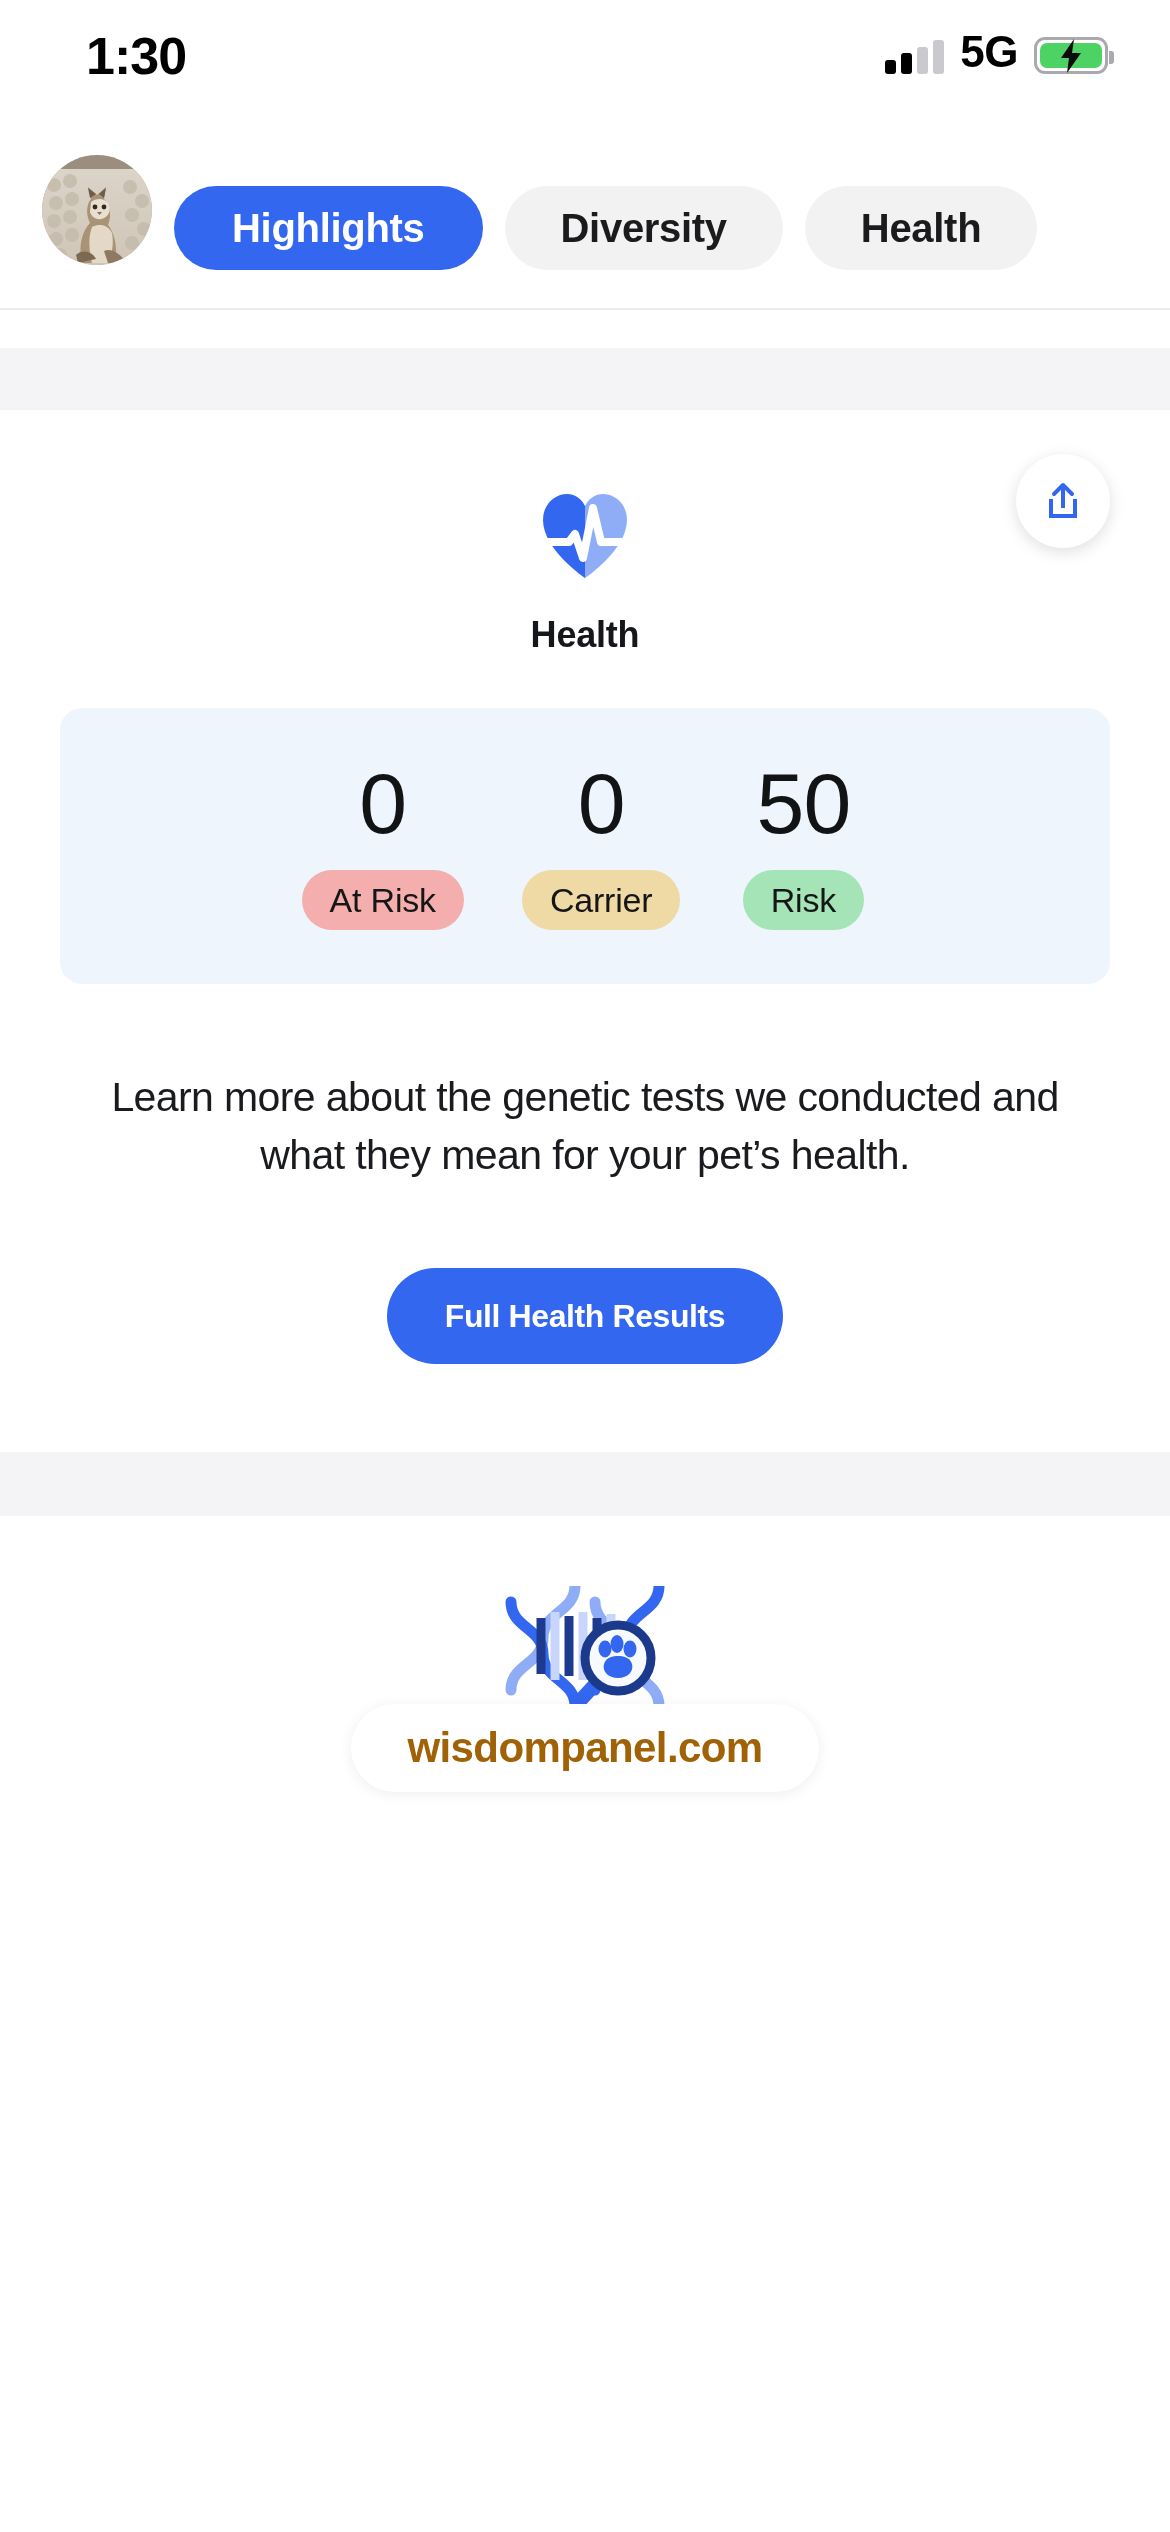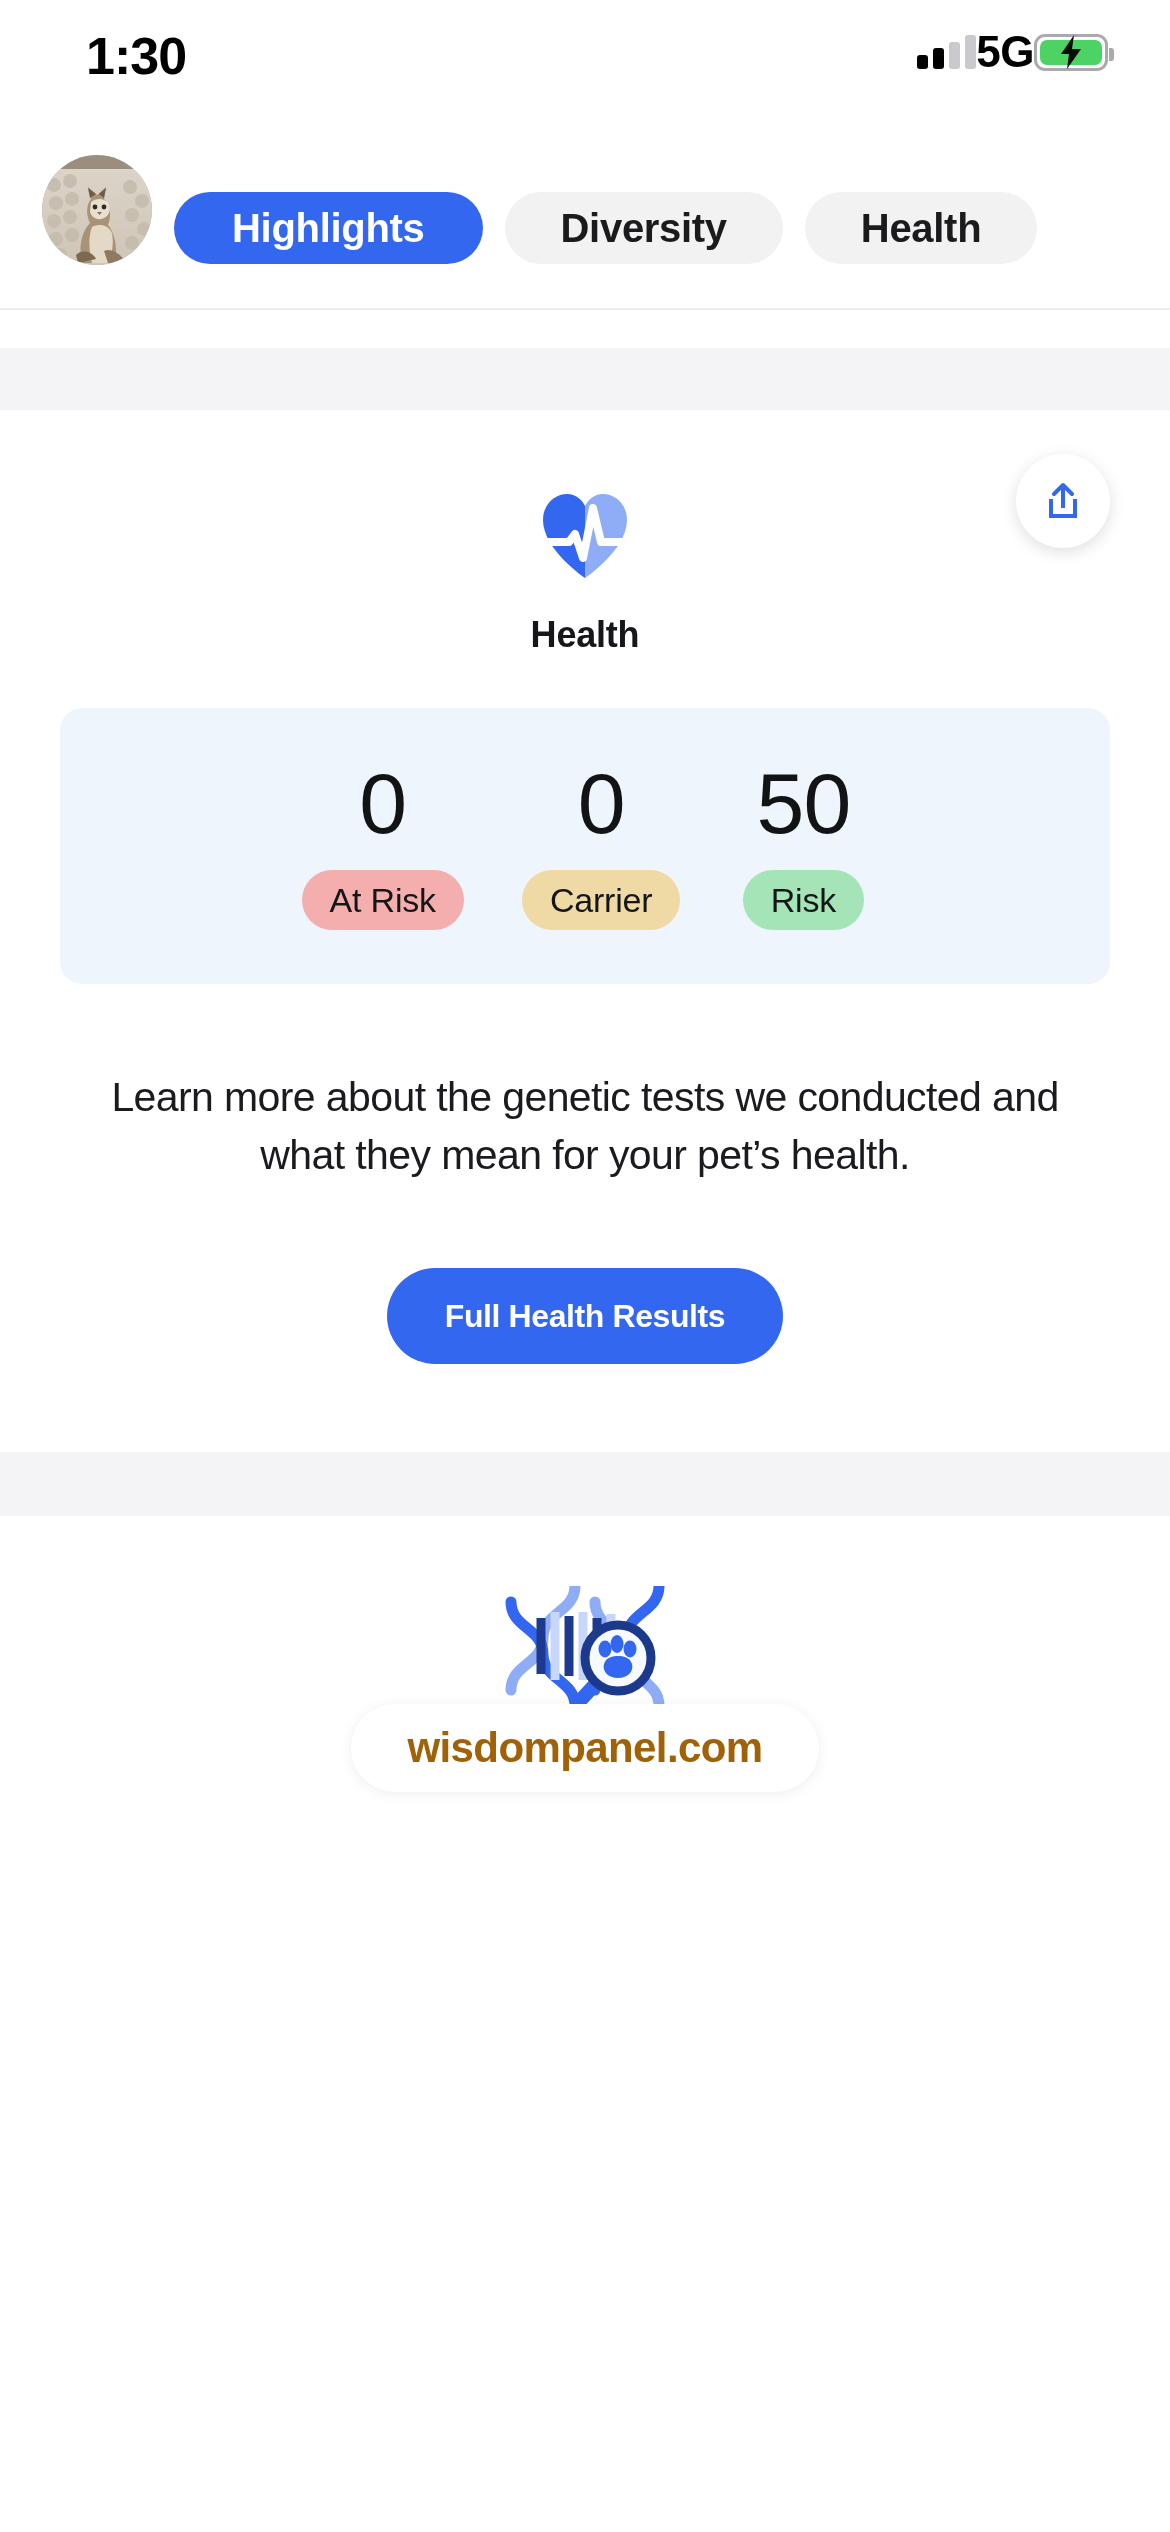--- a/index.html
+++ b/index.html
@@ -30,21 +30,22 @@
     font-size: 52px;
     font-weight: bold;
     letter-spacing: -1px;
     color: #000;
   }
   .status-right {
     position: absolute;
     right: 62px;
     top: 30px;
     display: flex;
-    align-items: center;
+    align-items: flex-end;
+    gap: 16px;
   }
   .signal-bars {
     display: flex;
     align-items: flex-end;
     gap: 5px;
     height: 34px;
   }
   .signal-bars i {
     display: block;
     width: 11px;
@@ -112,21 +113,21 @@
     height: 110px;
     min-width: 110px;
     border-radius: 50%;
     overflow: hidden;
     position: relative;
     background: #b9aea0;
   }
   .avatar svg { display: block; width: 110px; height: 110px; }
 
   .tab {
-    height: 72px;
+    height: 84px;
     border-radius: 46px;
     background: #f2f2f3;
     color: #1b1b1d;
     font-size: 40px;
     font-weight: bold;
     letter-spacing: -0.3px;
     display: flex;
     align-items: center;
     justify-content: center;
     padding: 0 56px;

